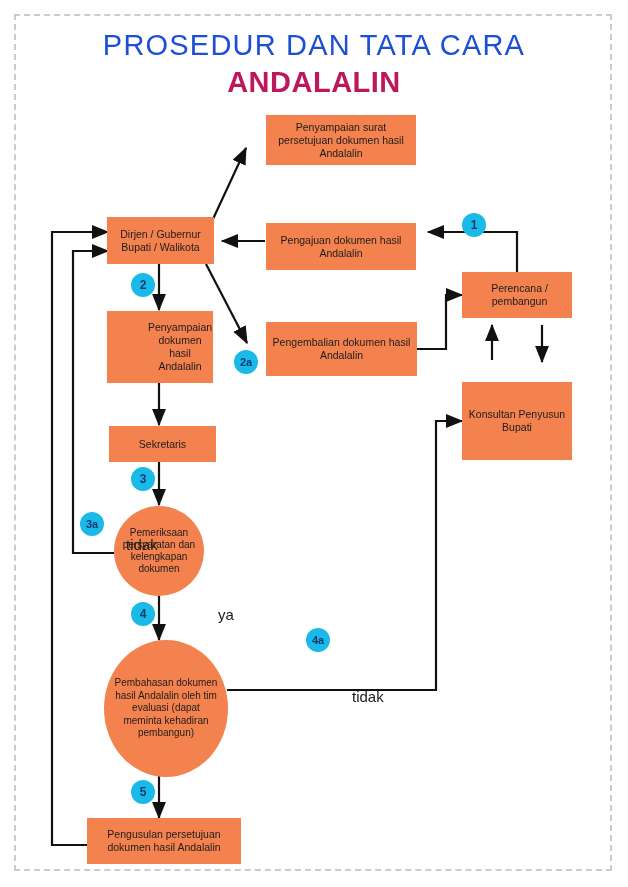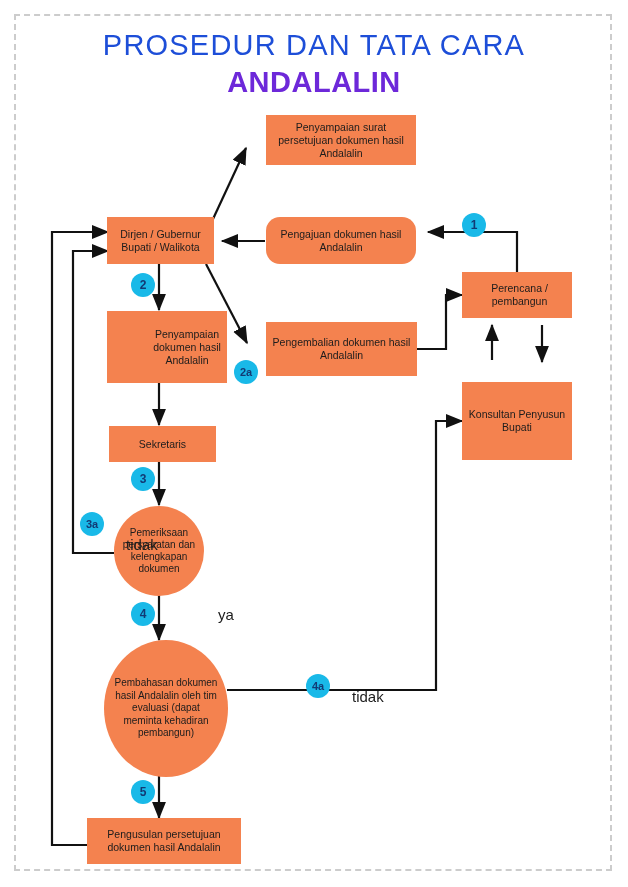--- a/index.html
+++ b/index.html
@@ -22,21 +22,21 @@
   
   .title-wrap{
     position:absolute;left:0;top:28px;width:628px;text-align:center;
   }
   .title-line1{
     font-size:29px;letter-spacing:1.2px;color:#1d4ed8;
     font-weight:400;line-height:34px;
     font-family:"Liberation Sans", sans-serif;
   }
   .title-line2{
-    font-size:29px;letter-spacing:0.5px;color:#6d28d9;
+    font-size:29px;letter-spacing:0.5px;color:#be185d;
     font-weight:bold;line-height:36px;margin-top:2px;
     font-family:"Liberation Sans", sans-serif;
   }
 
   
   .node{
     position:absolute;
     background:#f4824f;
     color:#1c1c1c;
     display:flex;align-items:center;justify-content:center;
@@ -126,50 +126,50 @@
 
       <path d="M87,845 L52,845 L52,232 L108,232" marker-end="url(#ah)"></path>
 
     </g>
   </svg>
 
   <div class="node" style="left:266px;top:115px;width:150px;height:50px;">Penyampaian surat persetujuan dokumen hasil Andalalin</div>
 
   <div class="node" style="left:107px;top:217px;width:107px;height:47px;">Dirjen / Gubernur Bupati / Walikota</div>
 
-  <div class="node" style="left:266px;top:217px;width:150px;height:47px;border-radius:14px;">Pengajuan dokumen hasil Andalalin</div>
+  <div class="node" style="left:266px;top:223px;width:150px;height:47px;">Pengajuan dokumen hasil Andalalin</div>
 
   <div class="node" style="left:462px;top:272px;width:110px;height:46px;padding-left:9px;">Perencana / pembangun</div>
 
-  <div class="node" style="left:107px;top:311px;width:120px;height:72px;padding-left:44px;">Penyampaian dokumen hasil Andalalin</div>
+  <div class="node" style="left:107px;top:311px;width:106px;height:72px;padding-left:44px;">Penyampaian dokumen hasil Andalalin</div>
 
   <div class="node" style="left:266px;top:322px;width:151px;height:54px;">Pengembalian dokumen hasil Andalalin</div>
 
   <div class="node" style="left:462px;top:382px;width:110px;height:78px;">Konsultan Penyusun Bupati</div>
 
   <div class="node" style="left:109px;top:426px;width:107px;height:36px;">Sekretaris</div>
 
   <div class="node circle" style="left:114px;top:506px;width:90px;height:90px;font-size:10px;line-height:12px;">Pemeriksaan persyaratan dan kelengkapan dokumen</div>
 
   <div class="node circle" style="left:104px;top:640px;width:124px;height:137px;font-size:10px;line-height:12.5px;padding:8px;">Pembahasan dokumen hasil Andalalin oleh tim evaluasi (dapat meminta kehadiran pembangun)</div>
 
   <div class="node" style="left:87px;top:818px;width:154px;height:46px;">Pengusulan persetujuan dokumen hasil Andalalin</div>
 
   <div class="badge sz-big" style="left:462px;top:213px;">1</div>
 
   <div class="badge sz-big" style="left:131px;top:273px;">2</div>
 
-  <div class="badge sz-sm" style="left:234px;top:360px;">2a</div>
+  <div class="badge sz-sm" style="left:234px;top:350px;">2a</div>
 
   <div class="badge sz-big" style="left:131px;top:467px;">3</div>
 
   <div class="badge sz-sm" style="left:80px;top:512px;">3a</div>
   <div class="edge-label" style="left:78px;top:536px;">tidak</div>
 
   <div class="badge sz-big" style="left:131px;top:602px;">4</div>
   <div class="edge-label" style="left:170px;top:606px;">ya</div>
 
-  <div class="badge sz-sm" style="left:306px;top:674px;">4a</div>
+  <div class="badge sz-sm" style="left:306px;top:628px;">4a</div>
   <div class="edge-label" style="left:304px;top:688px;">tidak</div>
 
   <div class="badge sz-big" style="left:131px;top:780px;">5</div>
 
 </div>
 
 </body></html>

